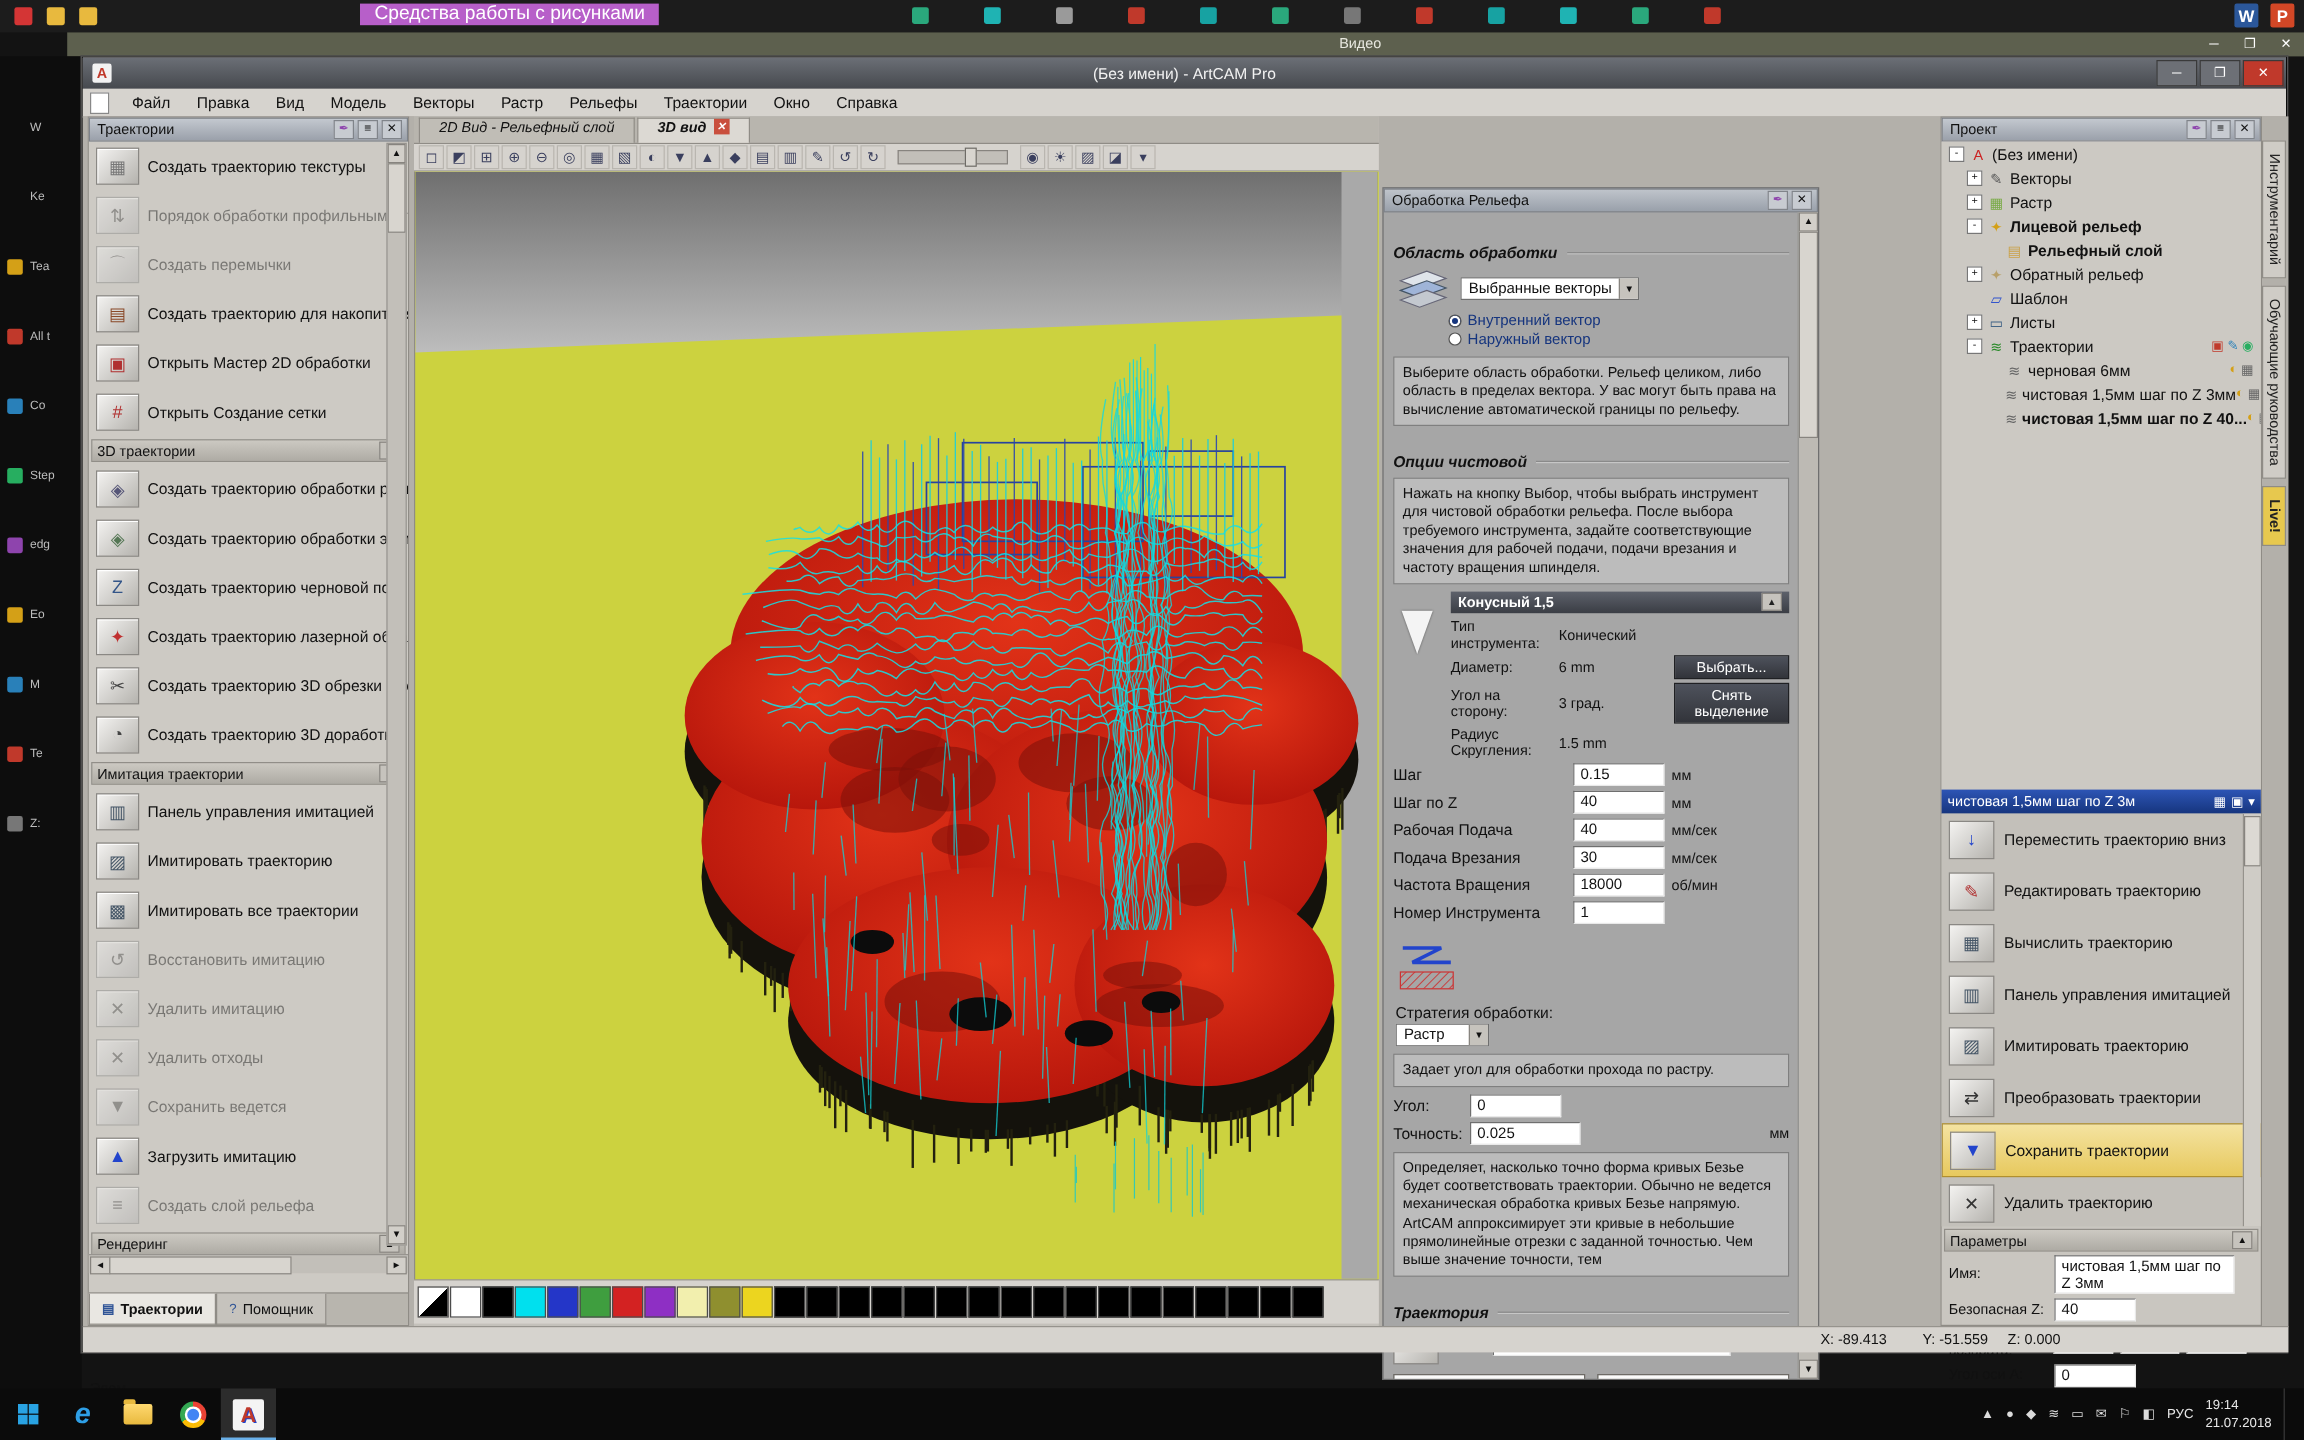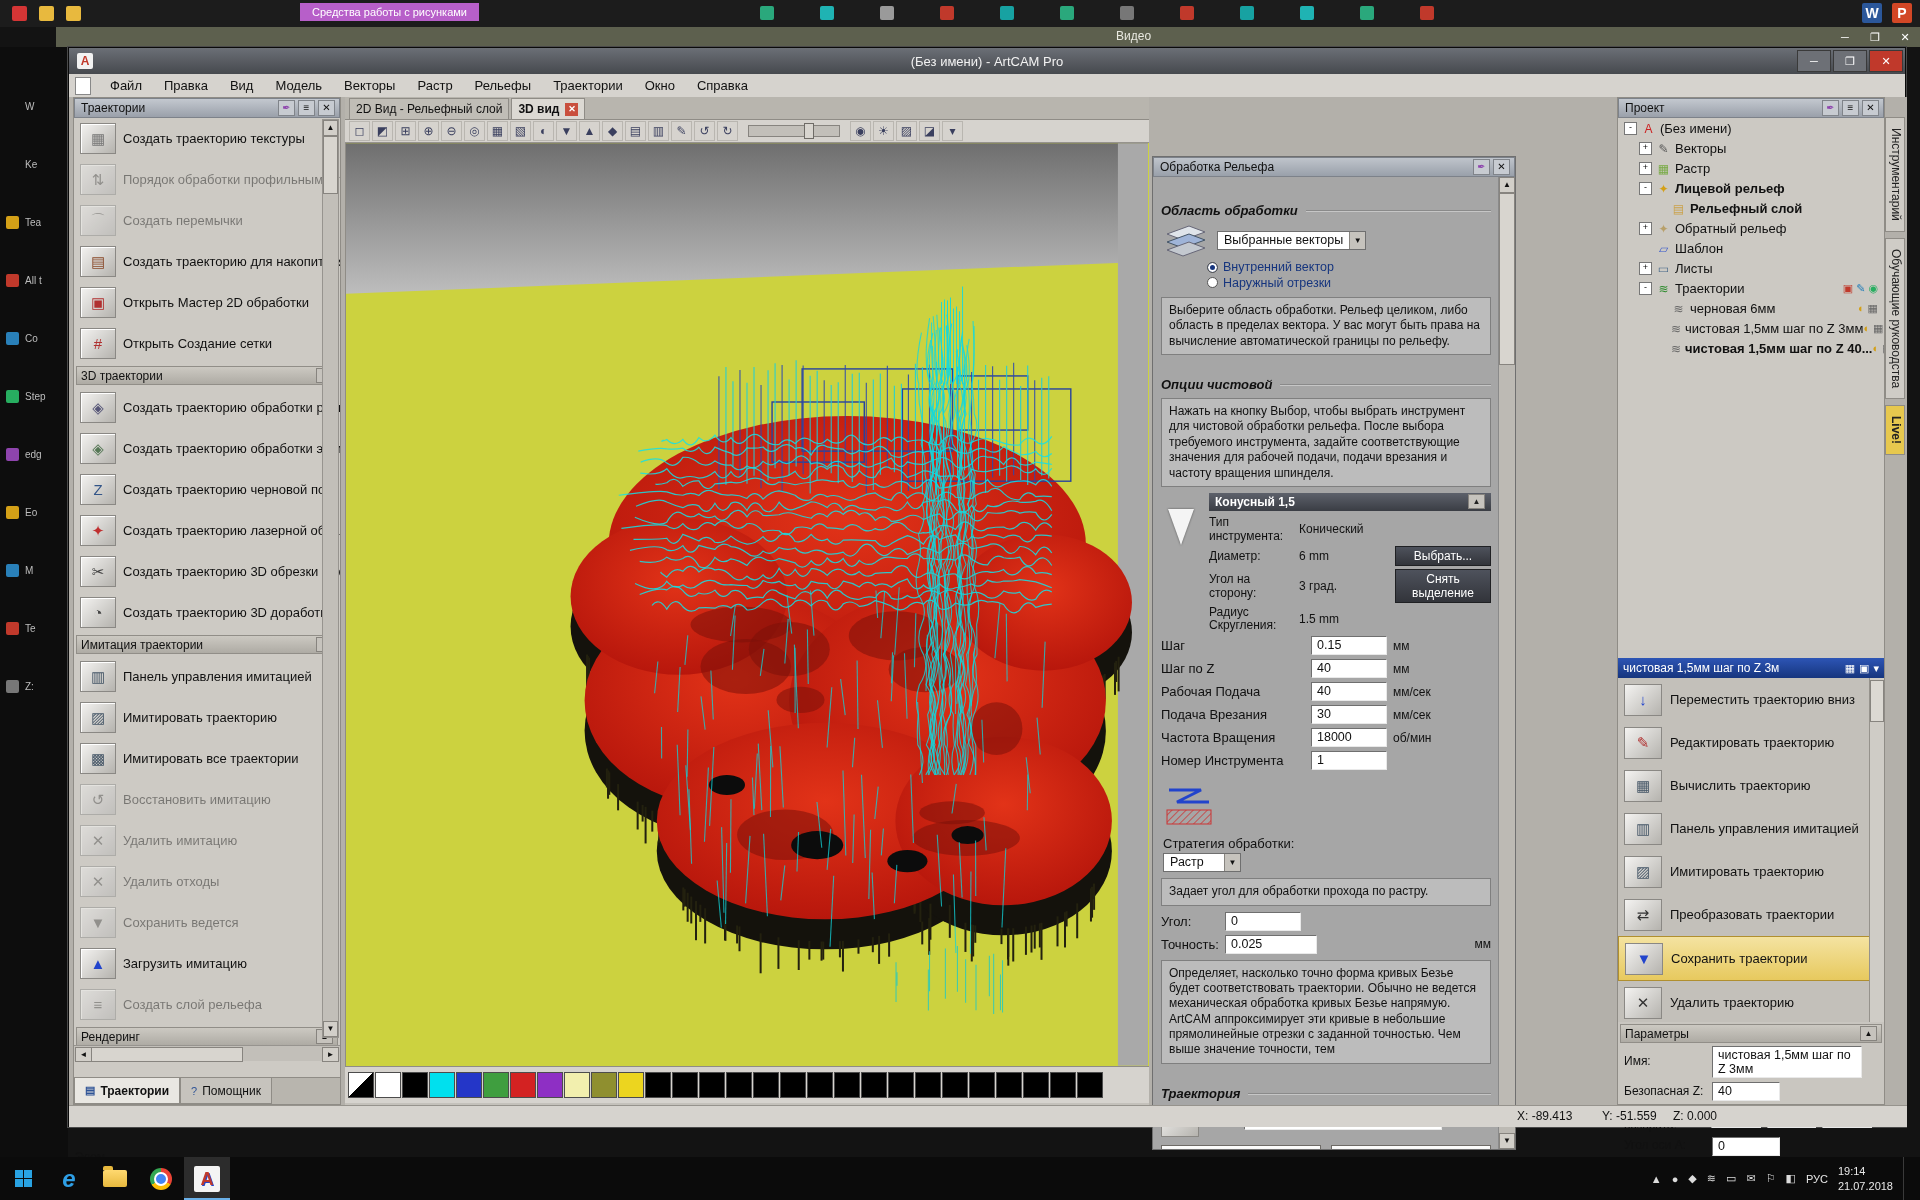--- a/index.html
+++ b/index.html
@@ -3,21 +3,21 @@
 <meta charset="utf-8">
 <style>
   html,body{margin:0;padding:0;background:#000;}
   #desktop{position:relative;width:1920px;height:1200px;overflow:hidden;background:#131313;
     font-family:"Liberation Sans",sans-serif;color:#111;}
   .ni{user-select:none}
 
   
   #topstrip{position:absolute;left:0;top:0;width:1920px;height:27px;background:#1c1c1c;display:flex;align-items:center;}
   #topstrip .mini{width:15px;height:15px;margin-left:12px;border-radius:2px;}
-  #pp-tab{position:absolute;left:300px;top:3px;height:18px;line-height:18px;padding:0 12px;background:#b75fc9;color:#fff;font-size:11px;}
+  #pp-tab{position:absolute;left:300px;top:3px;height:18px;line-height:18px;padding:0 12px;background:#b75fc9;color:#fff;font-size:16px;}
   #topicons{position:absolute;left:760px;top:6px;display:flex;gap:46px;}
   #topicons .ticon{width:14px;height:14px;border-radius:2px;background:var(--c,#888);}
   #top-right{position:absolute;right:8px;top:3px;display:flex;gap:10px;}
   .office-ico{width:20px;height:20px;color:#fff;font-weight:bold;font-size:14px;text-align:center;line-height:20px;border-radius:2px;}
 
   #bgbar{position:absolute;left:56px;top:27px;width:1864px;height:20px;background:#5d604e;color:#e8e8e0;}
   #bgbar .bgtitle{position:absolute;left:1060px;top:2px;font-size:12px;}
   #bgbar .wc{position:absolute;top:0;height:20px;width:30px;text-align:center;line-height:20px;font-size:11px;color:#fff;}
 
   
@@ -65,21 +65,21 @@
   #lp-hscroll .harr{position:absolute;top:1px;width:15px;height:13px;background:#d2cfc9;border:1px solid #87847f;font-size:8px;text-align:center;line-height:13px;}
   #lp-hscroll .hthumb{position:absolute;left:17px;top:1px;width:150px;height:13px;background:#d8d5cf;border:1px solid #87847f;}
   #lp-tabs{position:absolute;left:0;bottom:0;width:266px;height:26px;display:flex;background:#b8b5ae;border-top:1px solid #8f8c86;}
   .lp-tab{display:flex;align-items:center;gap:5px;padding:0 10px;font-size:12px;border:1px solid #8f8c86;border-top:none;background:#c6c3bd;}
   .lp-tab.active{background:#e9e7e2;font-weight:bold;}
   .lp-tab .tabico{font-style:normal;font-size:11px;color:#2f5496;}
 
   
   #viewarea{position:absolute;left:276px;top:0;width:804px;height:1008px;background:#c4c1bb;}
   #viewtabs{height:22px;background:#b8b5ae;display:flex;align-items:flex-end;padding-left:4px;gap:2px;border-bottom:1px solid #8f8c86;}
-  .viewtab{display:flex;align-items:center;gap:6px;height:20px;padding:0 6px;font-size:12px;background:#c0bdb6;border:1px solid #8f8c86;border-bottom:none;}
+  .viewtab{display:flex;gap:6px;height:20px;padding:0 16px;font-size:12px;background:#c0bdb6;border:1px solid #8f8c86;border-bottom:none;font-style:italic;}
   .viewtab.active{background:#dcd9d3;font-weight:bold;}
   .viewtab .tab-close{display:none;width:13px;height:13px;background:#c94f3d;color:#fff;font-size:9px;line-height:13px;text-align:center;}
   .viewtab.active .tab-close{display:block;}
   #viewtoolbar{height:22px;background:#d6d3ce;border-bottom:1px solid #96938d;display:flex;align-items:center;padding:0 4px;gap:2px;}
   .vt-ico{width:19px;height:18px;font-size:12px;text-align:center;line-height:18px;background:#d6d3ce;border:1px solid #b9b6b0;color:#3a3f5e;}
   #vt-slider{width:90px;height:10px;margin:0 8px;background:#c2bfb9;border:1px solid #87847f;position:relative;}
   #vt-slider .sth{position:absolute;left:55px;top:-3px;width:8px;height:14px;background:#d8d5cf;border:1px solid #6e6b66;}
   #viewport{position:relative;width:804px;height:923px;background:#ccd23f;border-left:1px solid #8f8c86;box-sizing:border-box;overflow:hidden;}
   #palette{height:36px;background:#d6d3ce;border-top:1px solid #8f8c86;display:flex;align-items:center;padding-left:3px;}
   .swatch{width:26px;height:26px;margin-right:1px;border:1px solid #4c4c4c;background:var(--c,#000);box-sizing:border-box;}
@@ -986,21 +986,21 @@
               <span class="cbtn">▼</span>
             </span>
           </div>
           <div style="margin:2px 0 2px 46px;">
             <span class="radio checked">
                 <i class="dot"></i>
                 <span>Внутренний вектор</span>
               </span>
             <span class="radio">
                 <i class="dot"></i>
-                <span>Наружный отрезки</span>
+                <span>Наружный вектор</span>
               </span>
           </div>
           <div class="helpbox">Выберите область обработки. Рельеф целиком, либо область в пределах вектора. У вас могут быть права на вычисление автоматической границы по рельефу.</div>
 
           <div class="dsec">Опции чистовой</div>
           <div class="helpbox">Нажать на кнопку Выбор, чтобы выбрать инструмент для чистовой обработки рельефа. После выбора требуемого инструмента, задайте соответствующие значения для рабочей подачи, подачи врезания и частоту вращения шпинделя.</div>
 
           <div style="display:flex;gap:8px;margin:4px 0;">
             <div style="flex:0 0 40px;display:flex;justify-content:center;padding-top:16px;">
               <span class="cone"></span>

